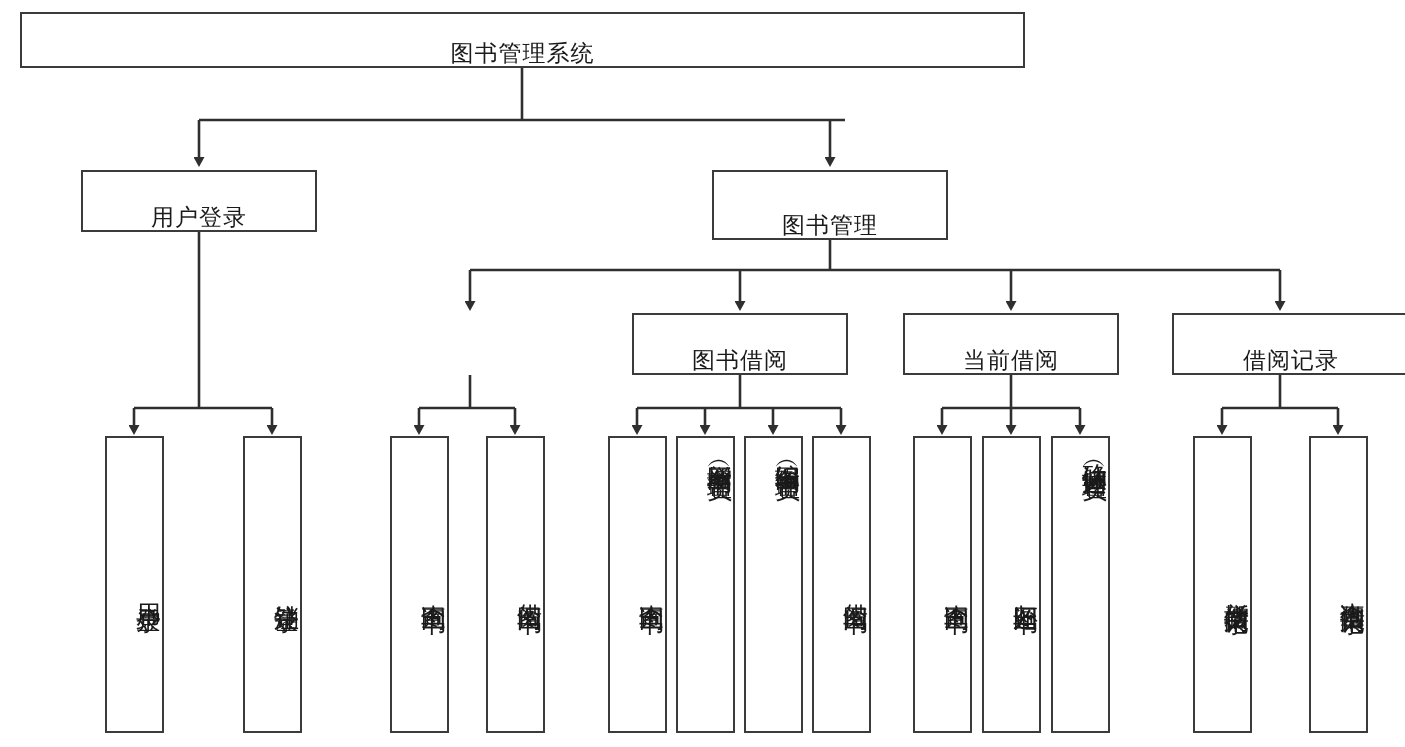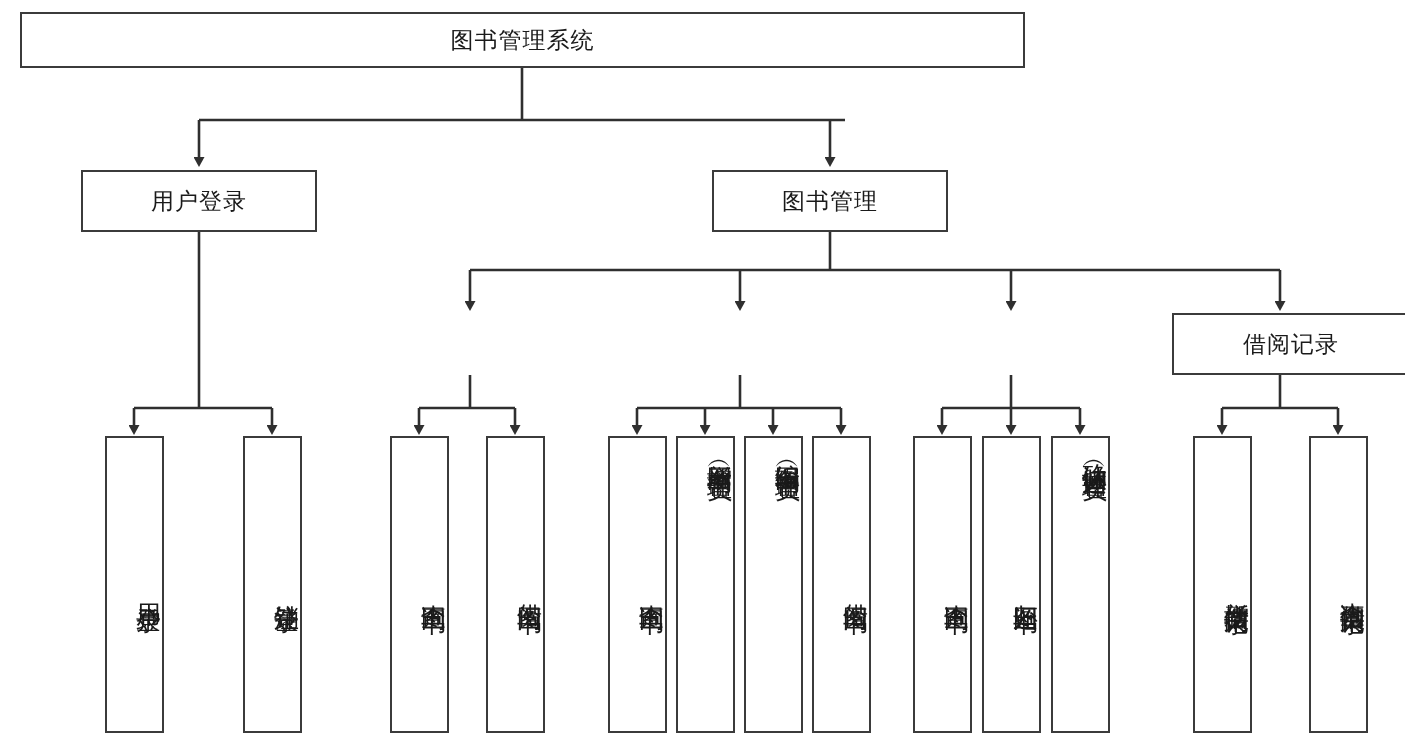--- a/index.html
+++ b/index.html
@@ -24,21 +24,21 @@
     width: 1405px;
     height: 747px;
     pointer-events: none;
   }
   .node {
     position: absolute;
     box-sizing: border-box;
     background: #ffffff;
     border: 2px solid #3b3b3b;
     display: flex;
-    align-items: center;
+    align-items: flex-end;
     justify-content: center;
     color: #1a1a1a;
   }
   .node.horizontal {
     font-size: 23px;
     letter-spacing: 1px;
   }
   .node.vertical {
     writing-mode: vertical-rl;
     text-orientation: upright;
@@ -121,24 +121,30 @@
     </g>
   </svg>
 
   <div class="node horizontal" style="left:20px; top:12px; width:1005px; height:56px;">
     <span class="node-label">图书管理系统</span>
   </div>
 
   <div class="node horizontal" style="left:81px; top:170px; width:236px; height:62px;">
     <span class="node-label">用户登录</span>
   </div>
-  <div class="node horizontal" style="left:712px; top:170px; width:236px; height:62px;">
+  <div class="node horizontal" style="left:712px; top:170px; width:236px; height:70px;">
     <span class="node-label">图书管理</span>
   </div>
 
+  <div class="node horizontal" style="left:632px; top:313px; width:216px; height:62px;">
+    <span class="node-label">图书借阅</span>
+  </div>
+  <div class="node horizontal" style="left:903px; top:313px; width:216px; height:62px;">
+    <span class="node-label">当前借阅</span>
+  </div>
   <div class="node horizontal" style="left:1172px; top:313px; width:238px; height:62px;">
     <span class="node-label">借阅记录</span>
   </div>
 
   <div class="node vertical" style="left:105px; top:436px; width:59px; height:297px; justify-content:center;">
     <span class="node-label">用户登录</span>
   </div>
   <div class="node vertical" style="left:243px; top:436px; width:59px; height:297px; justify-content:center;">
     <span class="node-label">注销登录</span>
   </div>

